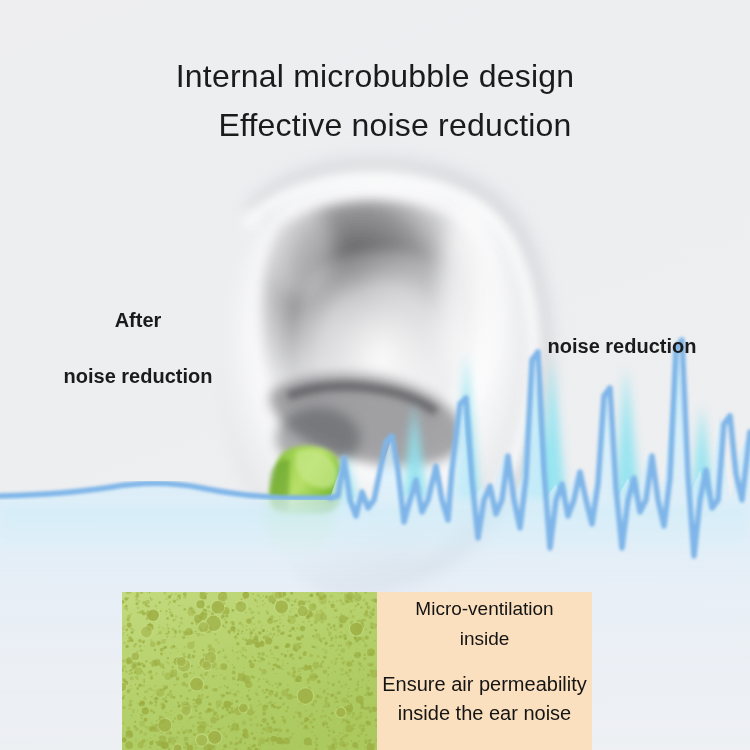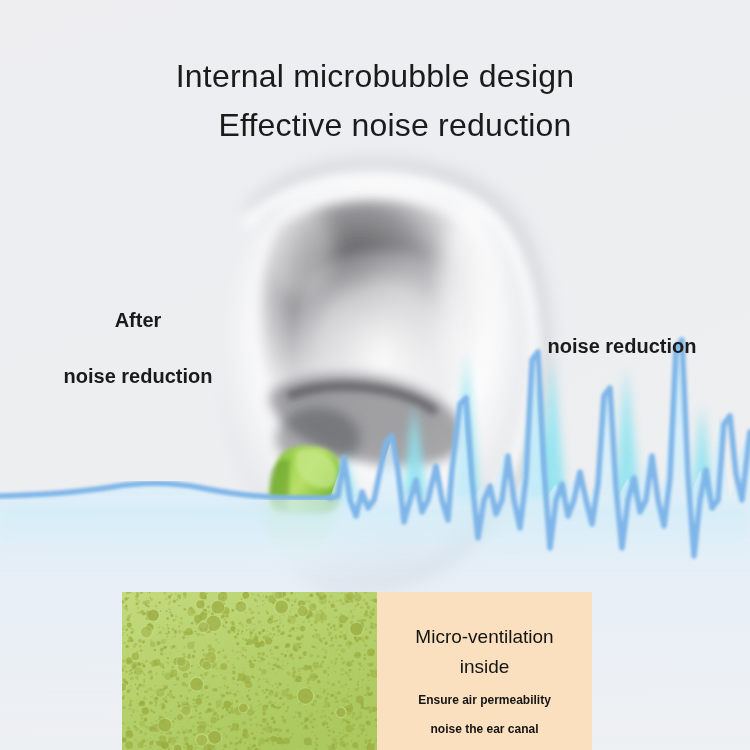--- a/index.html
+++ b/index.html
@@ -79,32 +79,32 @@
   }
   #sponge-photo svg { display: block; }
   #info-panel {
     flex: none;
     width: 215px;
     height: 158px;
     background: #fbe0bf;
     color: #141414;
     text-align: center;
     box-sizing: border-box;
-    padding-top: 30px;
+    padding-top: 2px;
   }
   #info-title {
     font-size: 19px;
     line-height: 30px;
     font-weight: 400;
   }
   #info-sub {
-    font-size: 12px;
+    font-size: 20px;
     line-height: 29px;
-    font-weight: 700;
-    margin-top: 4px;
+    font-weight: 400;
+    margin-top: 16px;
   }
 </style>
 </head>
 <body>
 
 <div id="stage">
 
   <svg class="layer" id="ear-layer" viewBox="0 0 750 750">
     <defs>
       <radialGradient id="earOuter" cx="48%" cy="42%" r="62%">
@@ -2032,19 +2032,19 @@
       </svg>
     </div>
 
     <div id="info-panel">
       <div id="info-title">
         <div>Micro-ventilation</div>
         <div>inside</div>
       </div>
       <div id="info-sub">
         <div>Ensure air permeability</div>
-        <div>noise the ear canal</div>
+        <div>inside the ear noise</div>
       </div>
     </div>
 
   </div>
 
 </div>
 
 </body></html>

